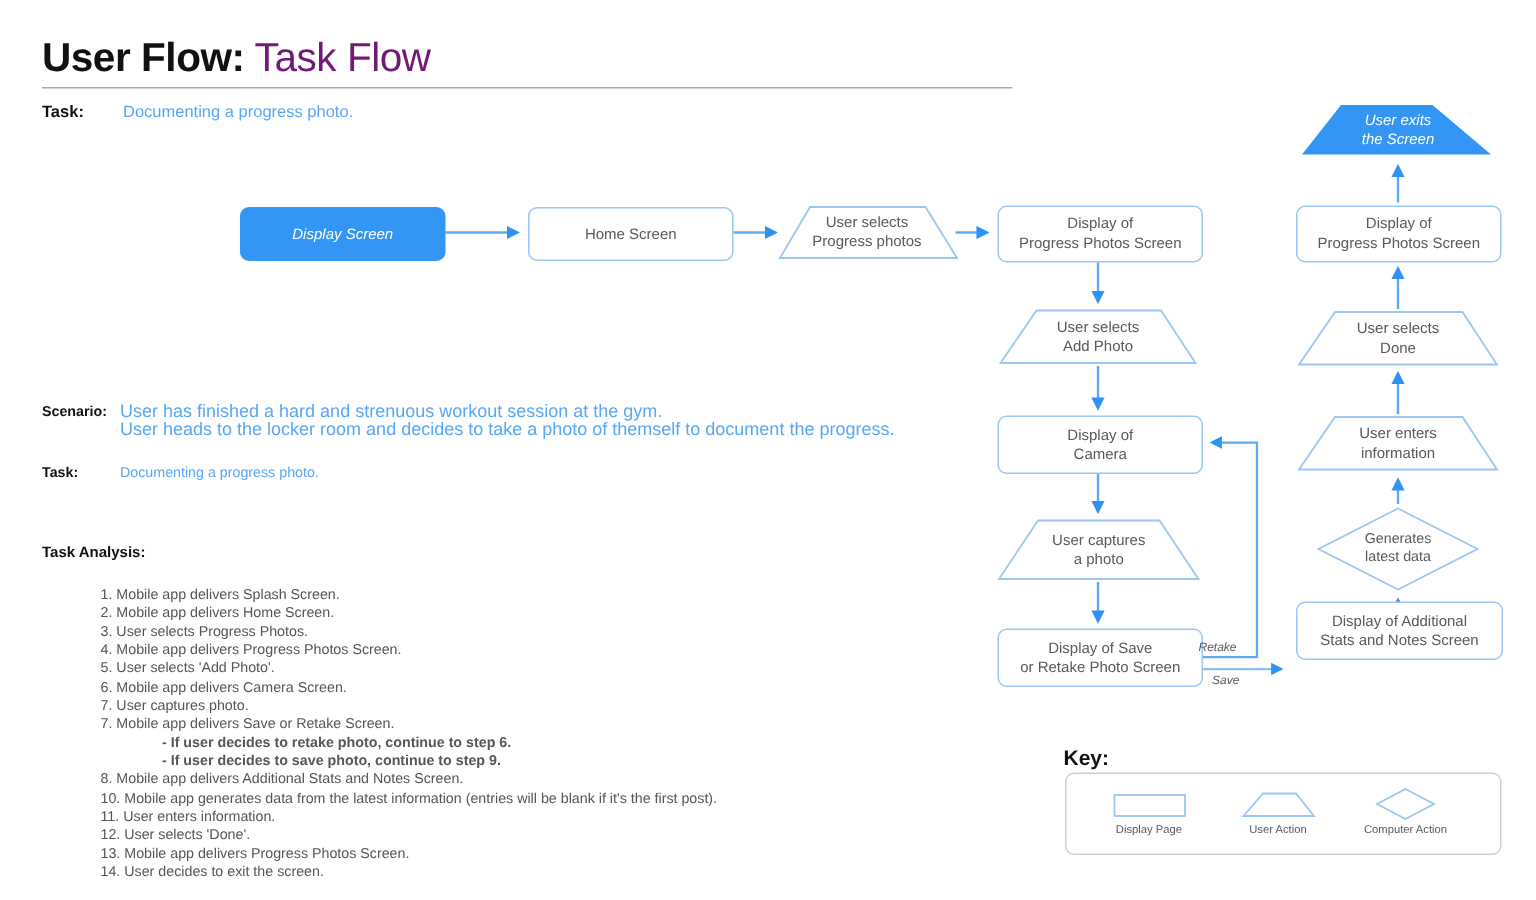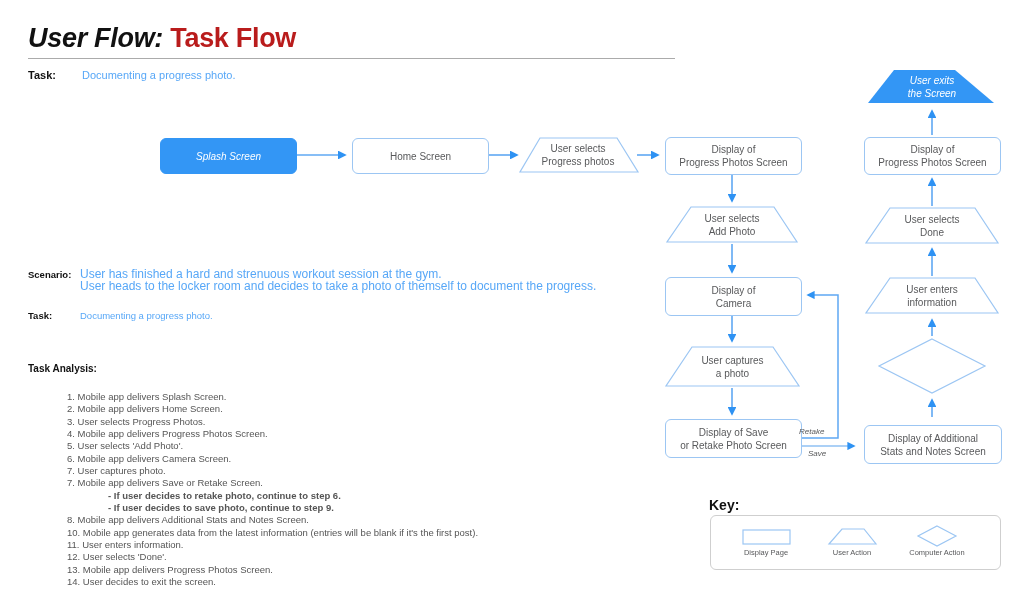--- a/index.html
+++ b/index.html
@@ -1,22 +1,22 @@
 <!DOCTYPE html>
 <html><head>
 <meta charset="utf-8">
 <style>
   html,body{margin:0;padding:0;background:#fff;}
   .page{position:relative;width:1024px;height:600px;background:#fff;overflow:hidden;
         font-family:"Liberation Sans",sans-serif;color:#58595B;}
 
   
   .title{position:absolute;left:28px;top:24px;font-size:27px;line-height:1.1;color:#111;letter-spacing:-0.3px;}
-  .title .t-bold{font-weight:bold;font-style:italic;}
-  .title .t-light{font-weight:bold;color:#b91c1c;}
+  .title .t-bold{font-weight:bold;}
+  .title .t-light{font-weight:normal;color:#701a75;}
   .rule{position:absolute;left:28px;top:58px;width:647px;height:1px;background:#ABABAB;}
   .task-line{position:absolute;left:28px;top:69px;font-size:11px;}
   .task-line .lbl{font-weight:bold;color:#111;}
   .task-line .blue{position:absolute;left:54px;top:0;width:400px;color:#57A7F7;}
 
   
   .sc-label{position:absolute;left:28px;top:269px;font-size:9.5px;font-weight:bold;color:#111;}
   .sc-text{position:absolute;left:80px;top:269px;font-size:12px;line-height:11.5px;color:#57A7F7;}
   .tk-label{position:absolute;left:28px;top:310px;font-size:9.5px;font-weight:bold;color:#111;}
   .tk-text{position:absolute;left:80px;top:310px;font-size:9.5px;color:#57A7F7;}
@@ -46,21 +46,21 @@
   .kl-2{left:817px;width:70px;}
   .kl-3{left:899px;width:76px;}
 
   
   .n-splash{left:160px;top:138px;width:135px;height:34px;}
   .n-home{left:352px;top:138px;width:135px;height:34px;}
   .n-pp1{left:665px;top:137px;width:135px;height:36px;}
   .n-pp2{left:864px;top:137px;width:135px;height:36px;}
   .n-camera{left:665px;top:277px;width:135px;height:37px;}
   .n-saveretake{left:665px;top:419px;width:135px;height:37px;}
-  .n-stats{left:864px;top:425px;width:136px;height:37px;text-align:center;}
+  .n-stats{left:864px;top:401px;width:136px;height:37px;text-align:center;}
 
   .l-selprog{left:522px;top:138px;width:112px;height:34px;}
   .l-addphoto{left:667px;top:207px;width:130px;height:35px;}
   .l-capture{left:665px;top:347px;width:135px;height:39px;}
   .l-diamond{left:879px;top:339px;width:106px;height:54px;font-size:9.5px;}
   .l-enters{left:866px;top:278px;width:132px;height:35px;}
   .l-done{left:866px;top:208px;width:132px;height:35px;}
   .l-exit{left:868px;top:70px;width:128px;height:33px;}
 
   .el-retake{left:799px;top:427px;width:38px;}
@@ -109,39 +109,41 @@
     <path d="M932 206 V179" stroke="#5FA8F3" stroke-width="1.6" fill="none" marker-end="url(#ah)"></path>
     <path d="M932 135 V111" stroke="#5FA8F3" stroke-width="1.6" fill="none" marker-end="url(#ah)"></path>
     <path d="M801 438 H838 V295 H808" stroke="#5FA8F3" stroke-width="1.5" fill="none" marker-end="url(#ah)"></path>
     <path d="M801 446 H854" stroke="#8FC0F3" stroke-width="1.5" fill="none" marker-end="url(#ah)"></path>
 
     <rect x="743" y="530" width="47" height="14" fill="#fff" stroke="#9CC6F3" stroke-width="1.2"></rect>
     <polygon points="842,529 864,529 876,544 829,544" fill="#fff" stroke="#9CC6F3" stroke-width="1.2"></polygon>
     <polygon points="937,526 956,536 937,546 918,536" fill="#fff" stroke="#9CC6F3" stroke-width="1.2"></polygon>
   </svg>
 
-  <div class="node filled n-splash">Splash Screen</div>
+  <div class="node filled n-splash">Display Screen</div>
   <div class="node n-home">Home Screen</div>
   <div class="node n-pp1">Display of
 Progress Photos Screen</div>
   <div class="node n-pp2">Display of
 Progress Photos Screen</div>
   <div class="node n-camera">Display of
 Camera</div>
   <div class="node n-saveretake">Display of Save
 or Retake Photo Screen</div>
   <div class="node n-stats">Display of Additional
 Stats and Notes Screen</div>
 
   <div class="shape-label l-selprog">User selects
 Progress photos</div>
   <div class="shape-label l-addphoto">User selects
 Add Photo</div>
   <div class="shape-label l-capture">User captures
 a photo</div>
+  <div class="shape-label l-diamond">Generates
+latest data</div>
   <div class="shape-label l-enters">User enters
 information</div>
   <div class="shape-label l-done">User selects
 Done</div>
   <div class="shape-label white l-exit">User exits
 the Screen</div>
 
   <div class="edge-label el-retake">Retake</div>
   <div class="edge-label el-save">Save</div>
 

